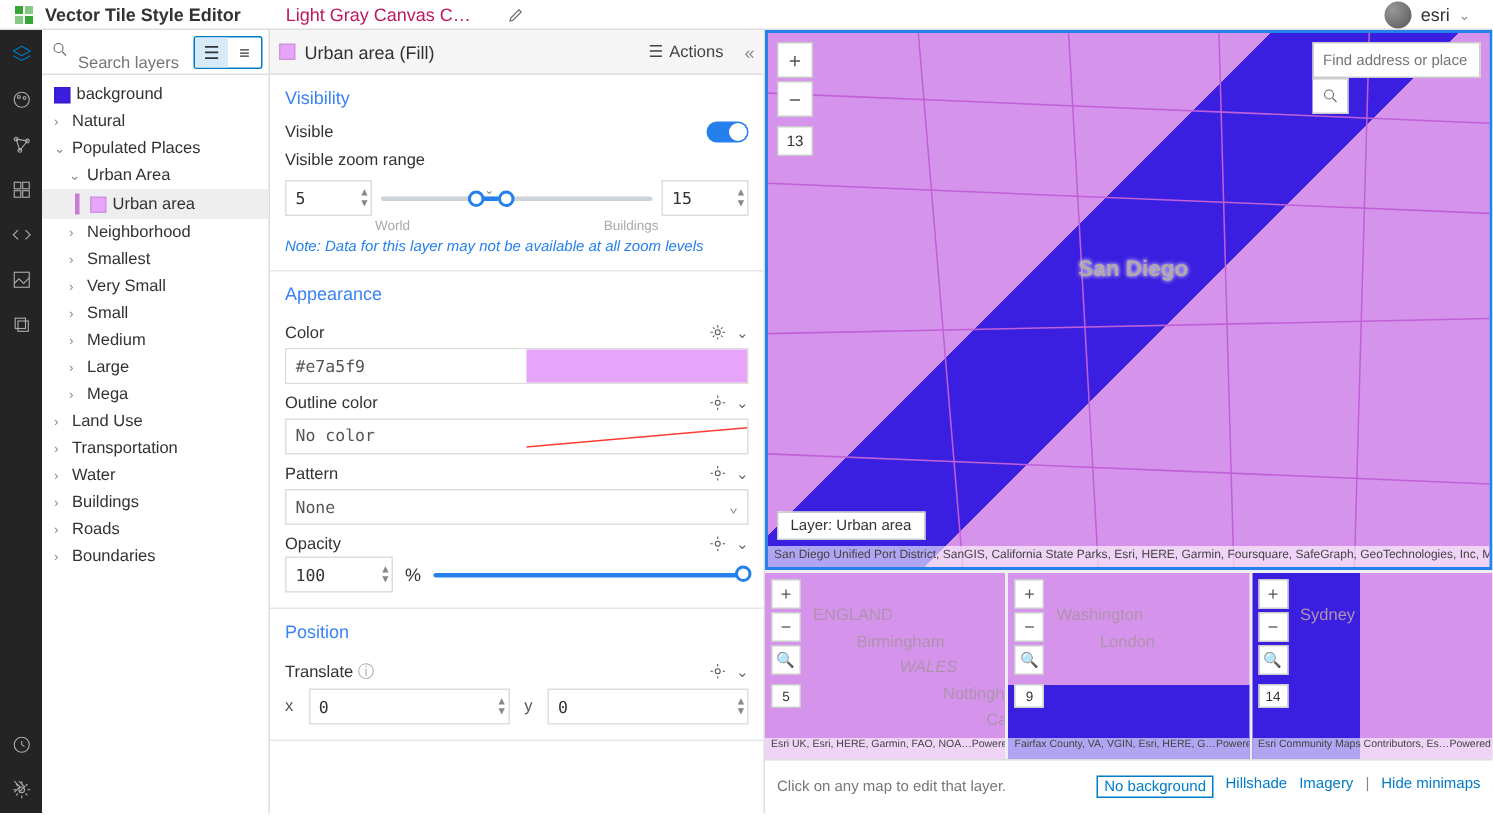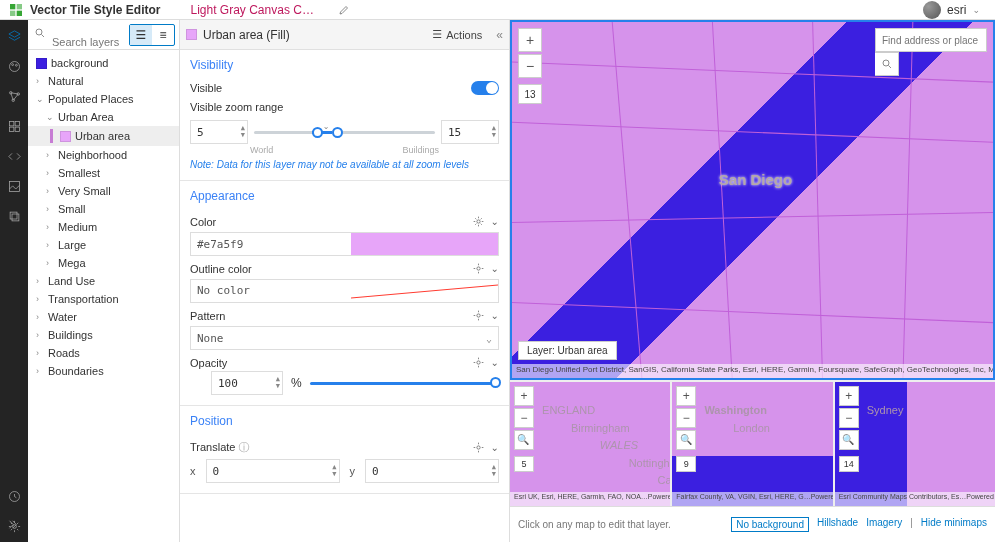--- a/index.html
+++ b/index.html
@@ -56,21 +56,21 @@
 .control-row{display:flex; align-items:center; justify-content:space-between; font-size:11px; padding:6px 0 2px;}
 .gear-chev{display:flex; align-items:center; gap:6px; color:#666;}
 .gear-chev svg{width:13px;height:13px;stroke:#555;fill:none;stroke-width:1.3;}
 .inputline{display:flex; height:24px; border:1px solid #ddd; margin-top:2px;}
 .inputline .txt{flex:1; font-family:monospace; font-size:11px; padding:4px 6px; color:#555; border:none; outline:none;}
 .colorbox{flex:1;}
 .hex-swatch{background:#e7a5f9;}
 .outline-box{flex:1; position:relative; overflow:hidden; background:#fff;}
 .outline-box::after{content:""; position:absolute; left:-5px; right:-5px; top:50%; height:1px; background:#ff3b30; transform:rotate(-5deg);}
 .selectlike{height:24px; border:1px solid #ddd; margin-top:2px; display:flex; align-items:center; padding:0 6px; font-family:monospace; font-size:11px; color:#555; justify-content:space-between;}
-.opacity-row{display:flex; align-items:center; gap:8px;margin-left:21px;}
+.opacity-row{display:flex; align-items:center; gap:8px;}
 .opslider{flex:1; height:3px; background:#2680eb; position:relative; border-radius:2px;}
 .opslider .oth{position:absolute; right:-2px; top:-5px; width:11px;height:11px;border-radius:50%;background:#fff;border:2px solid #2680eb;}
 .xy-row{display:flex; gap:10px; align-items:center; margin-top:2px;}
 .xy-row label{font-size:11px;color:#555;}
 .xy-row .numstep{flex:1;}
 .map-area{flex:1; display:flex; flex-direction:column; background:#eee;}
 .map-main{height:364px; position:relative; border:2px solid #2680eb; background:linear-gradient(135deg,#d693eb 0%,#d693eb 40%,#3b1fe0 40%, #3b1fe0 55%, #d693eb 55%, #d693eb 100%); overflow:hidden;}
 .map-roads{position:absolute; inset:0;}
 .map-roads line{stroke:#c060d8; stroke-width:1;}
 .map-label{position:absolute; color:#b5a8a8; font-weight:600; text-shadow:0 0 3px #fff;}
@@ -474,21 +474,21 @@
             <span>Powered by Esri</span>
           </div>
         </div>
         <div class="mini b">
           <div class="map-controls">
             <div class="map-btn">+</div>
             <div class="map-btn">−</div>
             <div class="map-btn" style="font-size:10px;">🔍</div>
             <div class="map-zoom-badge">9</div>
           </div>
-          <div class="mini-lbl" style="left:20%;top:18%;font-weight:bold;">Washington</div>
+          <div class="mini-lbl" style="left:20%;top:18%;">Washington</div>
           <div class="mini-lbl" style="left:38%;top:32%;">London</div>
           <div class="attrib">
             <span>Fairfax County, VA, VGIN, Esri, HERE, G…</span>
             <span>Powered by Esri</span>
           </div>
         </div>
         <div class="mini c">
           <div class="map-controls">
             <div class="map-btn">+</div>
             <div class="map-btn">−</div>

